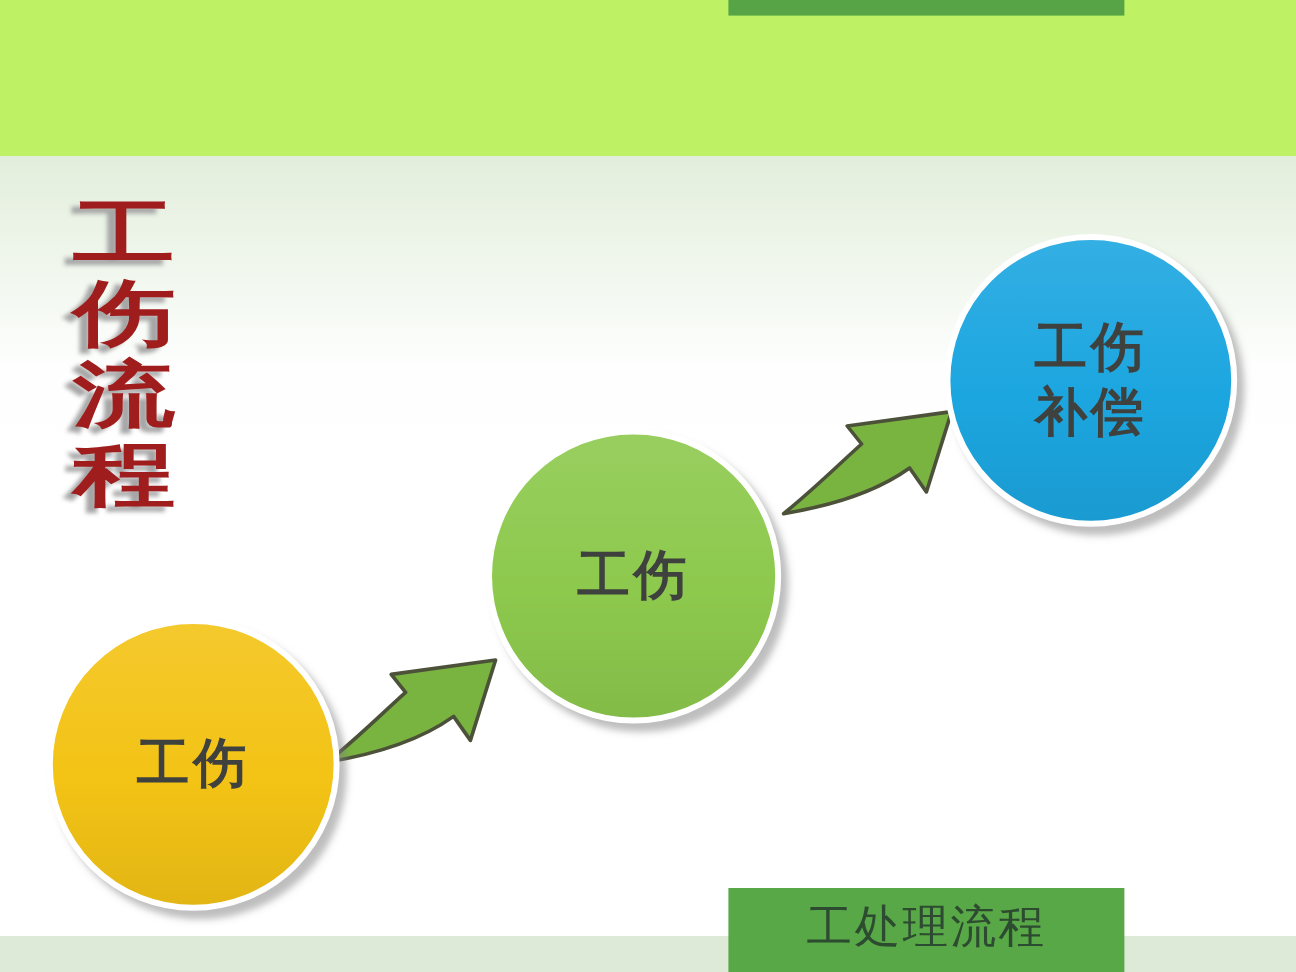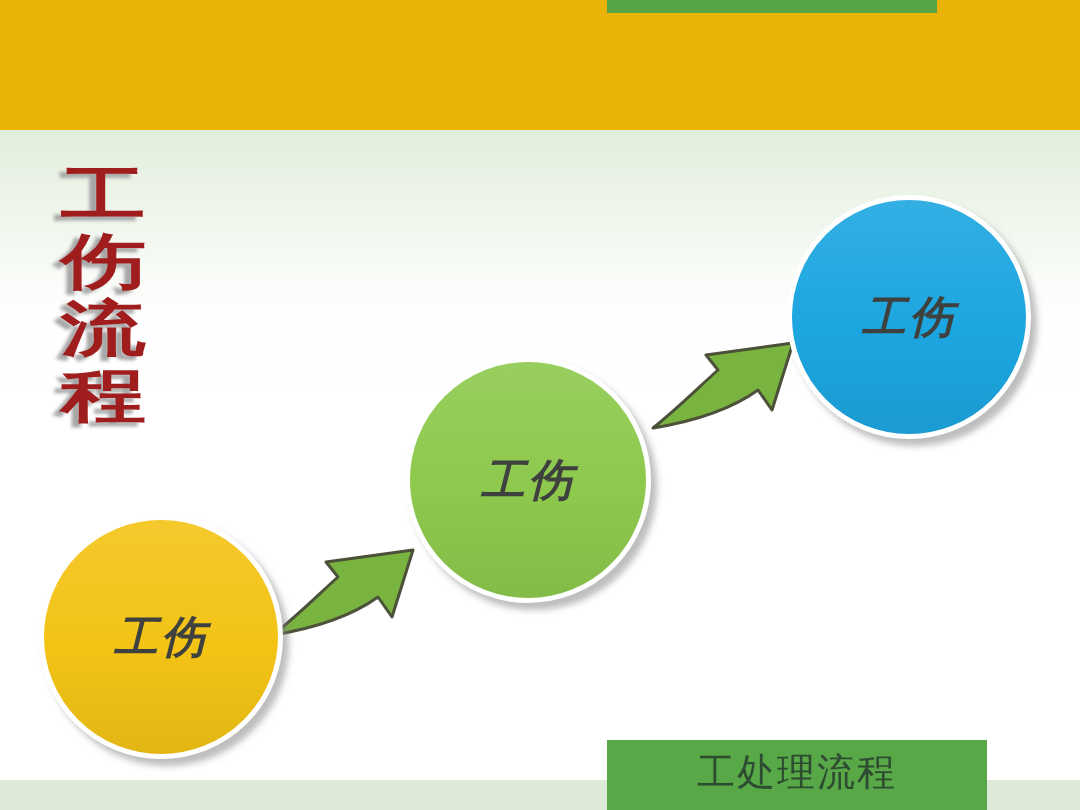--- a/index.html
+++ b/index.html
@@ -5,34 +5,34 @@
   html, body {
     margin: 0;
     padding: 0;
     background: #ffffff;
     font-family: "Liberation Sans", "DejaVu Sans", sans-serif;
   }
   .slide {
     position: relative;
     width: 1080px;
     height: 810px;
-    background: #eab308;
+    background: #bef264;
     overflow: hidden;
   }
 
   
   .accent-bar-top {
     position: absolute;
     left: 607px; top: 0;
     width: 330px; height: 13px;
   }
   .footer-bar {
     position: absolute;
     left: 607px; top: 740px;
-    width: 380px; height: 70px;
+    width: 330px; height: 70px;
     display: flex;
     align-items: center;
     justify-content: center;
     padding-bottom: 6px;
     box-sizing: border-box;
     z-index: 5;
   }
   .footer-label {
     font-family: "Liberation Serif", "DejaVu Serif", serif;
     font-size: 38px;
@@ -97,21 +97,21 @@
 
   .step-label {
     position: relative;
     z-index: 2;
     text-align: center;
     font-weight: bold;
     font-size: 44px;
     line-height: 1.22;
     letter-spacing: 3px;
   }
-  .step-label .line { display: block; font-style: italic; }
+  .step-label .line { display: block; }
 
   
   .flow-arrow {
     position: absolute;
     width: 150px; height: 100px;
     z-index: 2;
     overflow: visible;
   }
   .arrow-1 { left: 268px; top: 545px; }
   .arrow-2 { left: 648px; top: 338px; }
@@ -164,20 +164,21 @@
              L 145 5
              L 124 72
              L 110 52
              C 85 70, 48 83, 5 90
              Z" style="fill: rgb(122, 180, 64); stroke: rgb(76, 81, 57);"></path>
   </svg>
 
   <div class="step-circle circle-3" style="background: rgb(28, 166, 224);">
     <div class="step-label" style="color: rgb(63, 65, 62);">
       <span class="line">工伤</span>
+      <span class="line">补偿</span>
     </div>
   </div>
 
   <div class="footer-bar" style="background: rgb(88, 168, 71);">
     <span class="footer-label" style="color: rgb(45, 75, 48);">工处理流程</span>
   </div>
 
 </div>
 
 </body></html>

